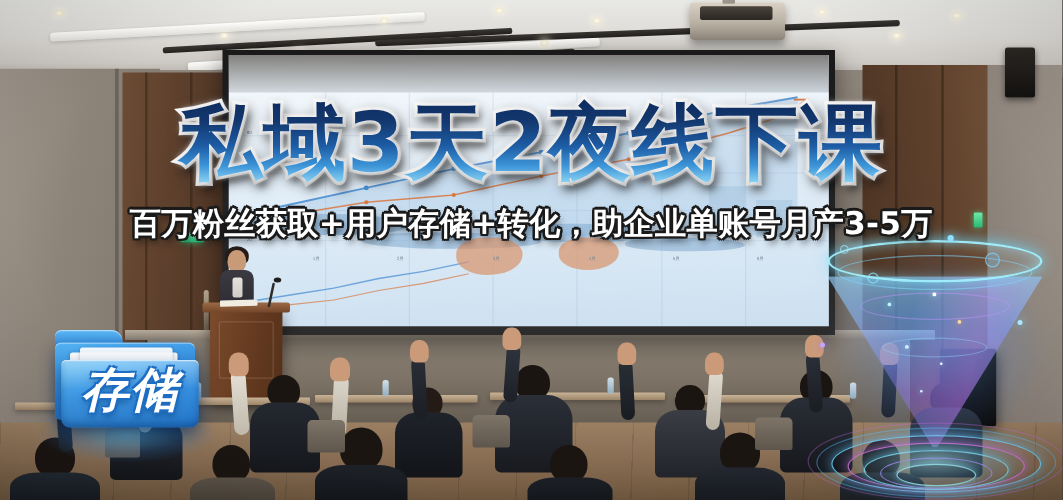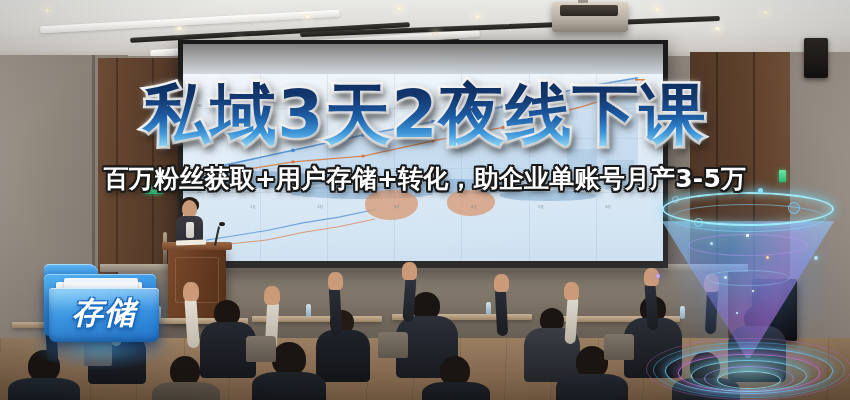--- a/index.html
+++ b/index.html
@@ -339,21 +339,21 @@
                inset 0 -3px 6px rgba(0,40,90,.35);
   }
   .folder-front:after{
     content:""; position:absolute; left:0; top:0; width:100%; height:42%;
     background:linear-gradient(180deg,rgba(255,255,255,.32),rgba(255,255,255,0));
     border-radius:4px 4px 0 0;
   }
   .folder-label{
     position:absolute; left:11px; top:32px; width:110px; text-align:center;
     font-family:"DejaVu Sans","Liberation Sans",sans-serif;
-    font-weight:bold; font-style:italic; font-size:31px; line-height:36px;
+    font-weight:bold; font-style:italic; font-size:38px; line-height:36px;
     color:#ffffff; letter-spacing:1px;
     text-shadow:
       -1.5px -1.5px 0 #1d6ec2, 1.5px -1.5px 0 #1d6ec2,
       -1.5px 1.5px 0 #1d6ec2, 1.5px 1.5px 0 #1d6ec2,
       0 3px 5px rgba(0,40,90,.55);
     z-index:3;
   }
   .vignette{
     position:absolute; inset:0; pointer-events:none;
     background:radial-gradient(ellipse 88% 92% at 50% 45%, rgba(0,0,0,0) 55%, rgba(0,0,0,.26) 100%);

